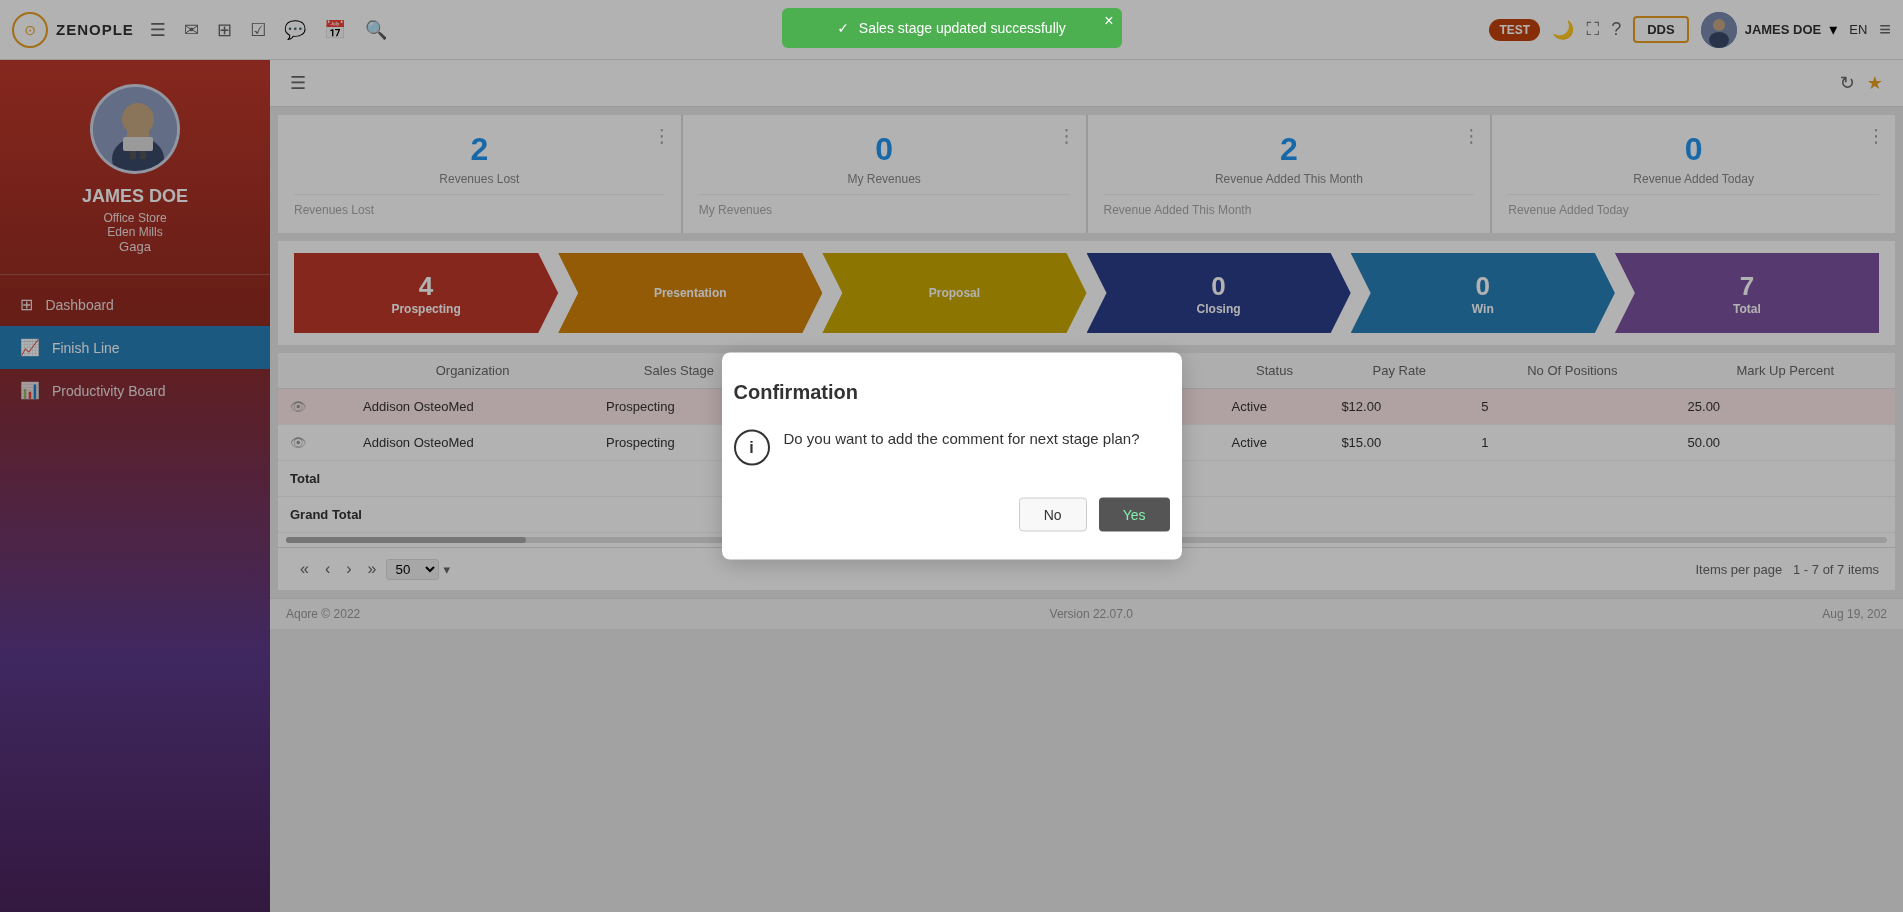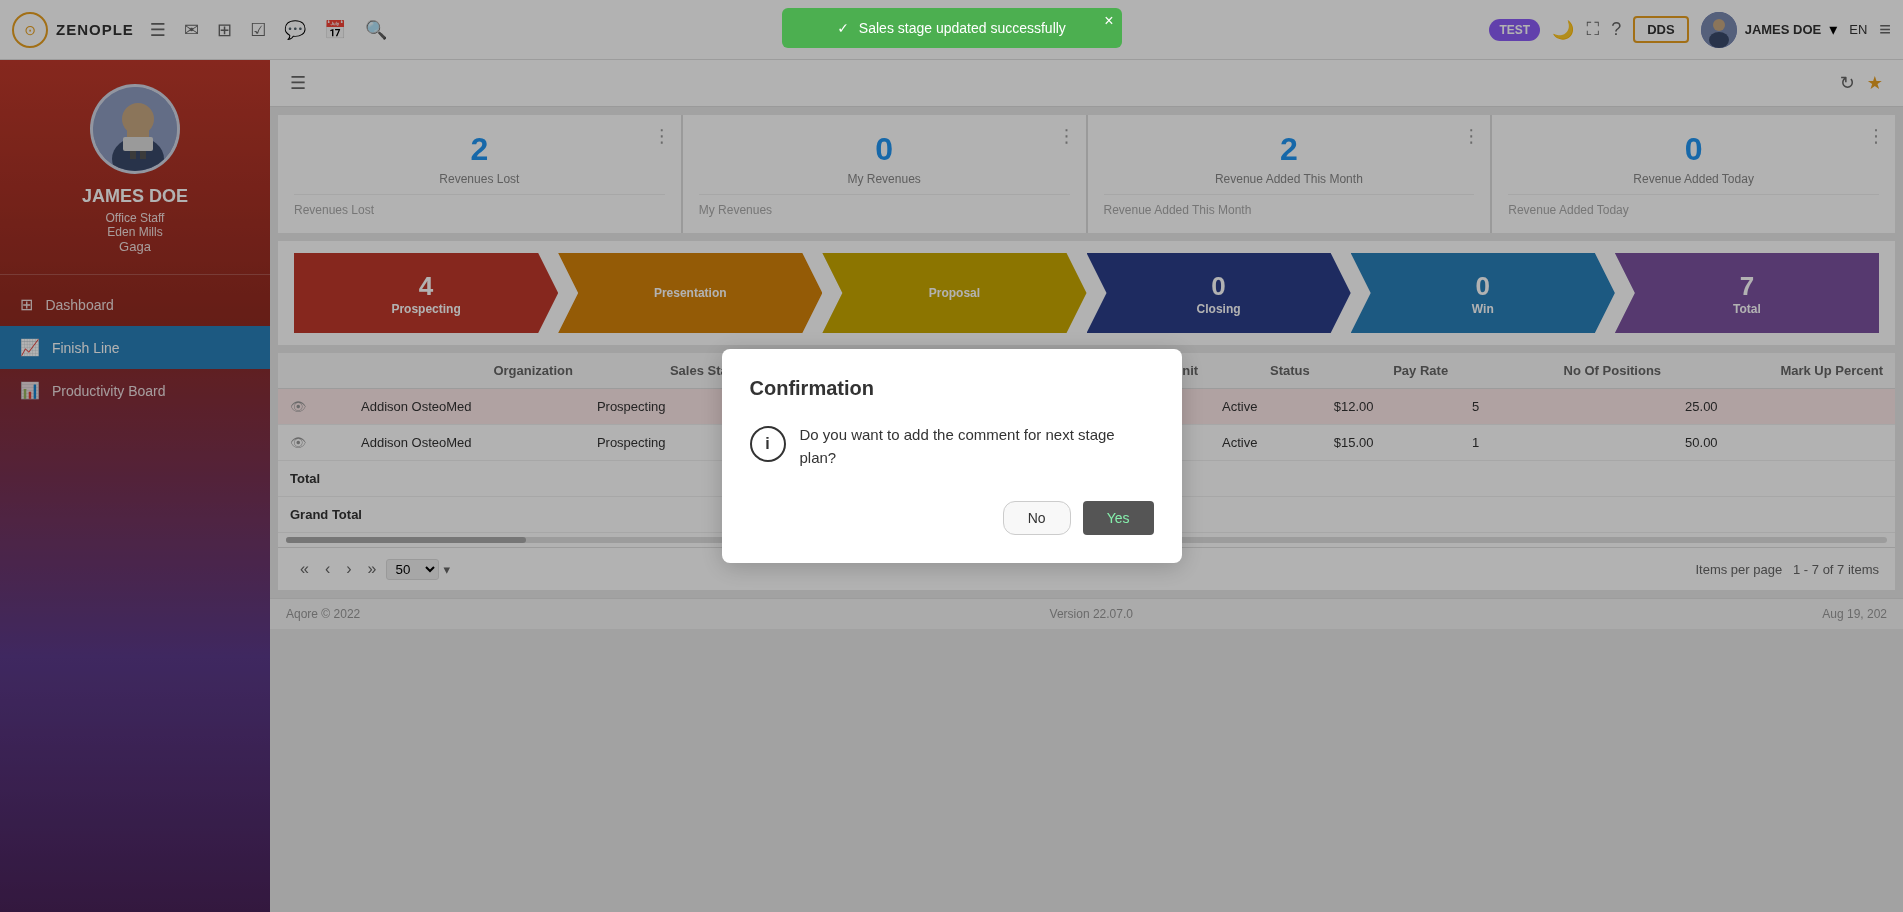--- a/index.html
+++ b/index.html
@@ -27,21 +27,21 @@
       border: 2px solid #e8a020;
       border-radius: 50%;
       display: flex; align-items: center; justify-content: center;
       color: #e8a020; font-size: 14px;
     }
     .logo-text { font-weight: 700; font-size: 15px; letter-spacing: 1px; color: #333; }
     .nav-icons { display: flex; align-items: center; gap: 18px; flex: 1; }
     .nav-icon { color: #666; cursor: pointer; font-size: 18px; }
     .nav-right { display: flex; align-items: center; gap: 12px; margin-left: auto; }
     .test-badge {
-      background: #8b5cf6; color: #fff; padding: 4px 10px;
+      background: #c2410c; color: #fff; padding: 4px 10px;
       border-radius: 12px; font-size: 12px; font-weight: 700;
     }
     .dds-btn {
       border: 2px solid #e8a020; background: transparent; padding: 4px 12px;
       border-radius: 4px; cursor: pointer; font-weight: 700; font-size: 13px; color: #333;
     }
     .user-info { display: flex; align-items: center; gap: 8px; cursor: pointer; }
     .avatar-sm {
       width: 36px; height: 36px; border-radius: 50%; background: #6a7ab5;
       overflow: hidden; display: flex; align-items: center; justify-content: center;
@@ -141,21 +141,21 @@
     }
     .pipeline-stage:last-child {
       clip-path: polygon(0 0, 100% 0, 100% 100%, 0 100%, 20px 50%);
     }
     .stage-num { font-size: 26px; font-weight: 700; }
     .stage-label { font-size: 12px; }
 
     
     .table-section { background: #fff; margin: 8px; }
     table { width: 100%; border-collapse: collapse; font-size: 13px; }
-    th { padding: 10px 12px; text-align: right; color: #666; font-weight: 700; border-bottom: 1px solid #e0e0e0; background: #fafafa; }
+    th { padding: 10px 12px; text-align: center; color: #666; font-weight: 400; border-bottom: 1px solid #e0e0e0; background: #fafafa; }
     td { padding: 10px 12px; color: #333; border-bottom: 1px solid #f0f0f0; }
     tr.highlighted { background: #fde8e8; }
     .eye-icon { color: #999; cursor: pointer; }
 
     
     .pagination {
       display: flex; align-items: center; justify-content: space-between;
       padding: 10px 16px; background: #fff; border-top: 1px solid #e0e0e0;
       font-size: 13px; color: #666;
     }
@@ -175,34 +175,34 @@
     .overlay {
       position: fixed; top: 0; left: 0; width: 100%; height: 100%;
       background: rgba(0,0,0,0.3); z-index: 500;
     }
 
     
     .dialog {
       position: fixed; top: 50%; left: 50%; transform: translate(-50%, -50%);
       background: #fff; border-radius: 8px; width: 460px;
       box-shadow: 0 4px 24px rgba(0,0,0,0.2); z-index: 600;
-      padding: 28px 28px;
+      padding: 28px 12px;
     }
     .dialog-title { font-size: 20px; font-weight: 600; color: #333; margin-bottom: 24px; }
     .dialog-body { display: flex; align-items: flex-start; gap: 14px; margin-bottom: 32px; }
     .info-circle {
       width: 36px; height: 36px; border-radius: 50%; border: 2px solid #333;
       display: flex; align-items: center; justify-content: center;
       font-weight: 700; font-size: 16px; color: #333; flex-shrink: 0; margin-top: 2px;
     }
     .dialog-message { font-size: 15px; color: #333; line-height: 1.5; }
     .dialog-actions { display: flex; justify-content: flex-end; gap: 12px; }
     .btn-no {
       padding: 8px 24px; border: 1px solid #ccc; background: #f8f8f8;
-      border-radius: 12px; cursor: pointer; font-size: 14px; color: #333;
+      border-radius: 4px; cursor: pointer; font-size: 14px; color: #333;
     }
     .btn-yes {
       padding: 8px 24px; border: none; background: #555;
       border-radius: 4px; cursor: pointer; font-size: 14px; color: #86efac;
     }
 
     .scrollbar-h { height: 6px; background: #e0e0e0; border-radius: 3px; margin: 4px 8px; }
     .scrollbar-thumb { height: 6px; width: 240px; background: #aaa; border-radius: 3px; }
   </style>
 </head>
@@ -259,21 +259,21 @@
           <circle cx="45" cy="45" r="45" fill="#8e9cc0"></circle>
           <circle cx="45" cy="32" r="16" fill="#c8a882"></circle>
           <ellipse cx="45" cy="72" rx="26" ry="22" fill="#3a4a6a"></ellipse>
           <rect x="34" y="40" width="22" height="10" fill="#c8a882"></rect>
           <rect x="30" y="50" width="30" height="14" rx="2" fill="#ddd"></rect>
           <rect x="37" y="64" width="6" height="8" fill="#555"></rect>
           <rect x="47" y="64" width="6" height="8" fill="#555"></rect>
         </svg>
       </div>
       <div class="profile-name">JAMES DOE</div>
-      <div class="profile-role">Office Staff</div>
+      <div class="profile-role">Office Store</div>
       <div class="profile-location">Eden Mills</div>
       <div class="profile-org">Gaga</div>
     </div>
 
     <nav class="sidebar-nav">
       <div class="sidebar-item">
         <span class="sidebar-item-icon">⊞</span>
         <span>Dashboard</span>
       </div>
       <div class="sidebar-item active">

